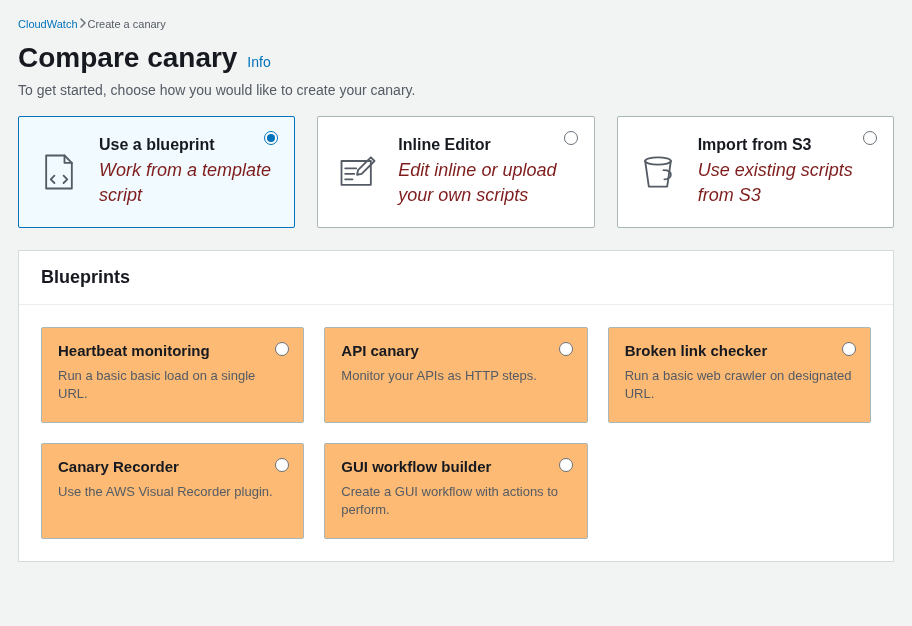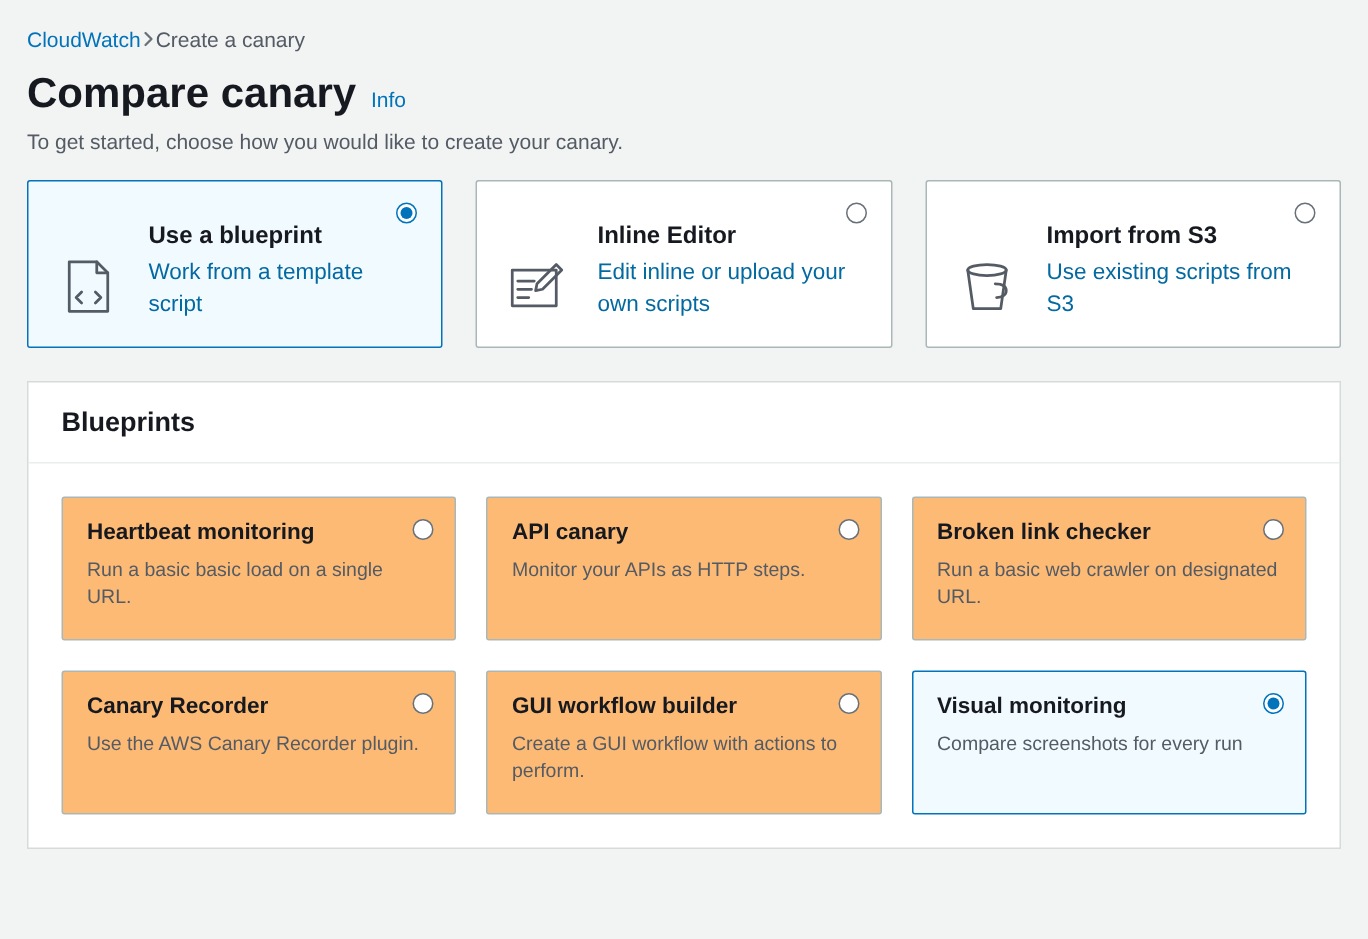--- a/index.html
+++ b/index.html
@@ -8,21 +8,21 @@
     padding: 18px;
     font-family: "Amazon Ember", "Helvetica Neue", Arial, sans-serif;
     background: #f2f3f3;
     color: #16191f;
     font-size: 14px;
   }
   .breadcrumb {
     display: flex;
     align-items: center;
     gap: 0;
-    font-size: 14px;
+    font-size: 11px;
     margin-bottom: 12px;
   }
   .breadcrumb .link { color: #0073bb; cursor: pointer; }
   .breadcrumb .chev { color: #687078; }
   .breadcrumb .current { color: #545b64; }
   h1 {
     font-size: 28px;
     font-weight: 700;
     margin: 0 0 6px 0;
     display: inline-block;
@@ -48,21 +48,21 @@
     margin-bottom: 22px;
   }
   .tile {
     background: #fff;
     border: 1px solid #aab7b8;
     border-radius: 2px;
     padding: 18px 18px 18px 18px;
     position: relative;
     display: flex;
     gap: 18px;
-    align-items: flex-end;
+    align-items: center;
     min-height: 112px;
     cursor: pointer;
   }
   .tile.selected {
     border: 1px solid #0073bb;
     background: #f1faff;
   }
   .tile .radio {
     position: absolute;
     top: 14px;
@@ -81,21 +81,21 @@
   .bp-card.selected .radio::after {
     content: "";
     position: absolute;
     top: 2px; left: 2px; right: 2px; bottom: 2px;
     background: #0073bb;
     border-radius: 50%;
   }
   .tile .icon { width: 44px; height: 44px; flex-shrink: 0; color: #545b64; }
   .tile .text { flex: 1; }
   .tile .title { font-size: 16px; font-weight: 700; color: #16191f; margin-bottom: 4px; }
-  .tile .desc { font-size: 15px; color: #0369a1; line-height: 1.4; }
+  .tile .desc { font-size: 18px; color: #7f1d1d; line-height: 1.4; font-style: italic; }
   .panel {
     background: #fff;
     border: 1px solid #d5dbdb;
   }
   .panel-header {
     padding: 16px 22px;
     font-size: 18px;
     font-weight: 700;
     border-bottom: 1px solid #eaeded;
   }
@@ -220,30 +220,25 @@
 
       <div class="bp-card">
         <span class="radio"></span>
         <div class="title">Broken link checker</div>
         <div class="desc">Run a basic web crawler on designated URL.</div>
       </div>
 
       <div class="bp-card">
         <span class="radio"></span>
         <div class="title">Canary Recorder</div>
-        <div class="desc">Use the AWS Canary Recorder plugin.</div>
+        <div class="desc">Use the AWS Visual Recorder plugin.</div>
       </div>
 
       <div class="bp-card">
         <span class="radio"></span>
         <div class="title">GUI workflow builder</div>
         <div class="desc">Create a GUI workflow with actions to perform.</div>
       </div>
 
-      <div class="bp-card selected">
-        <span class="radio"></span>
-        <div class="title">Visual monitoring</div>
-        <div class="desc">Compare screenshots for every run</div>
-      </div>
 
     </div>
   </div>
 </div>
 
 </body></html>

